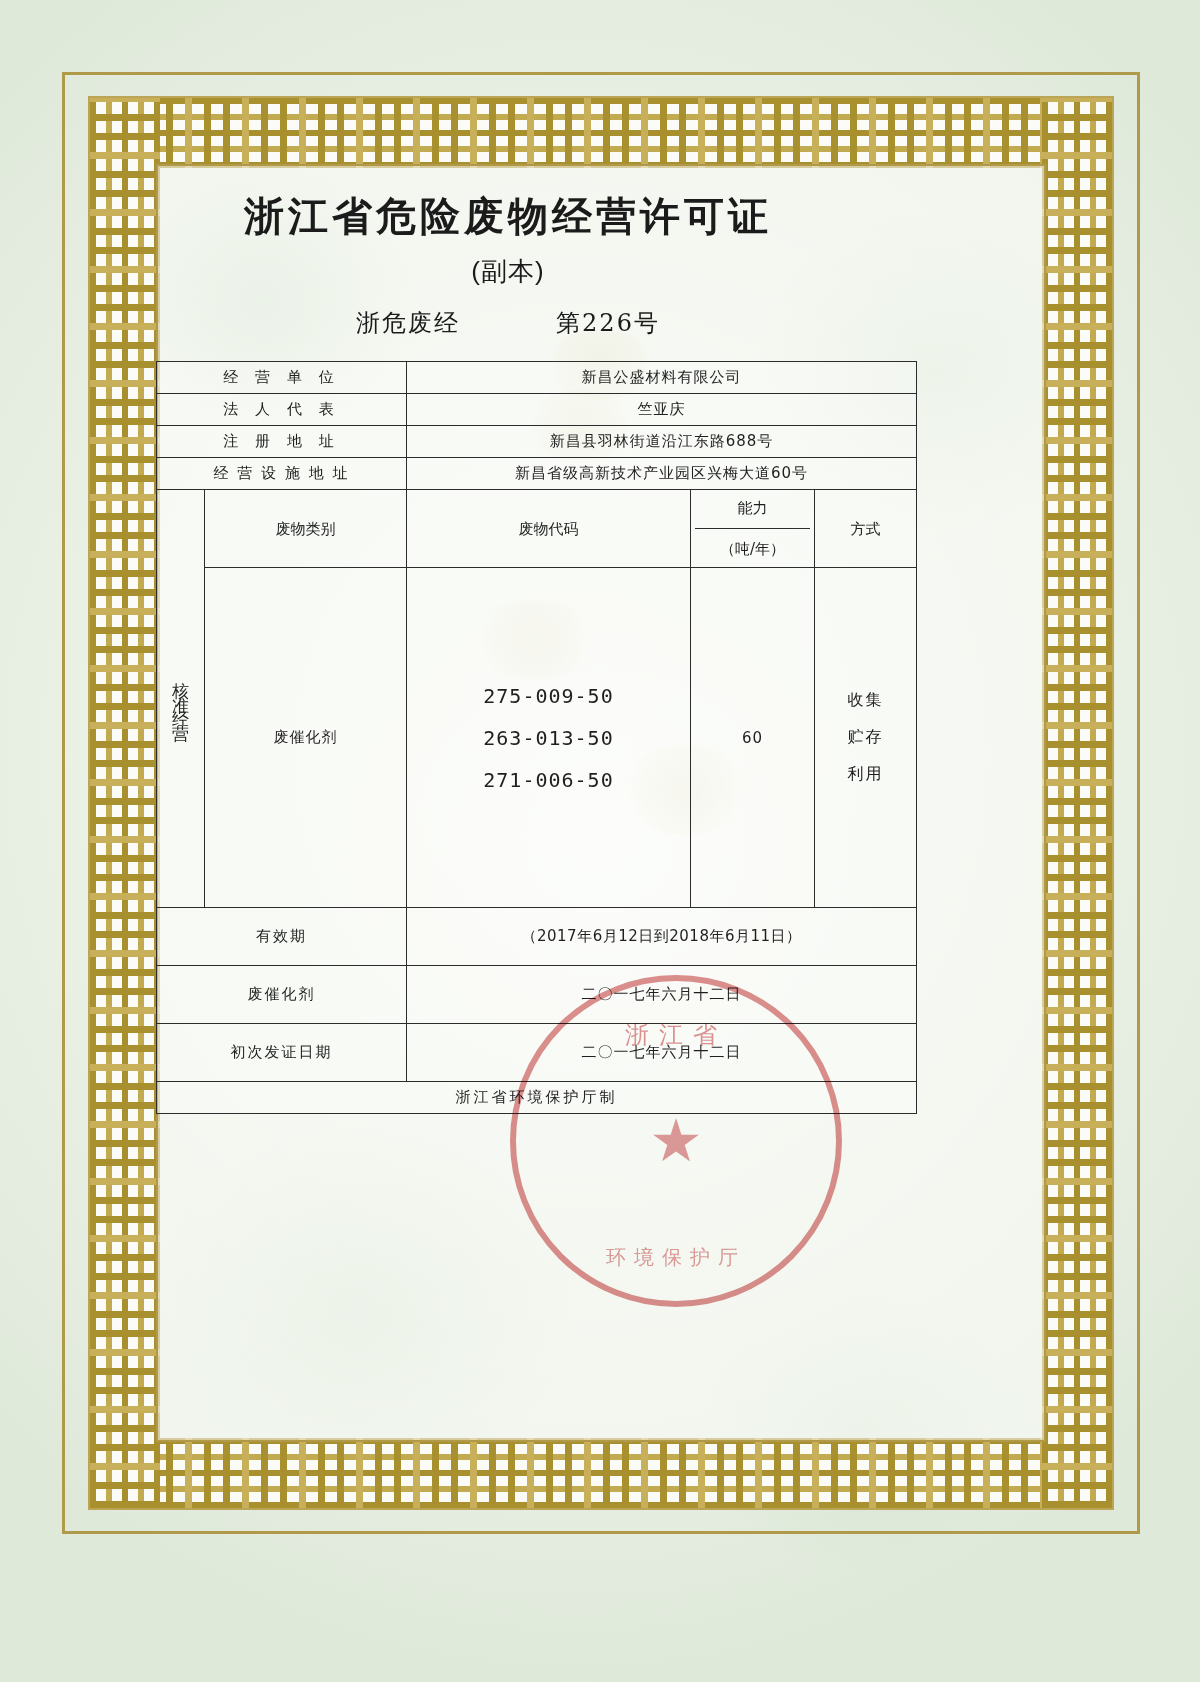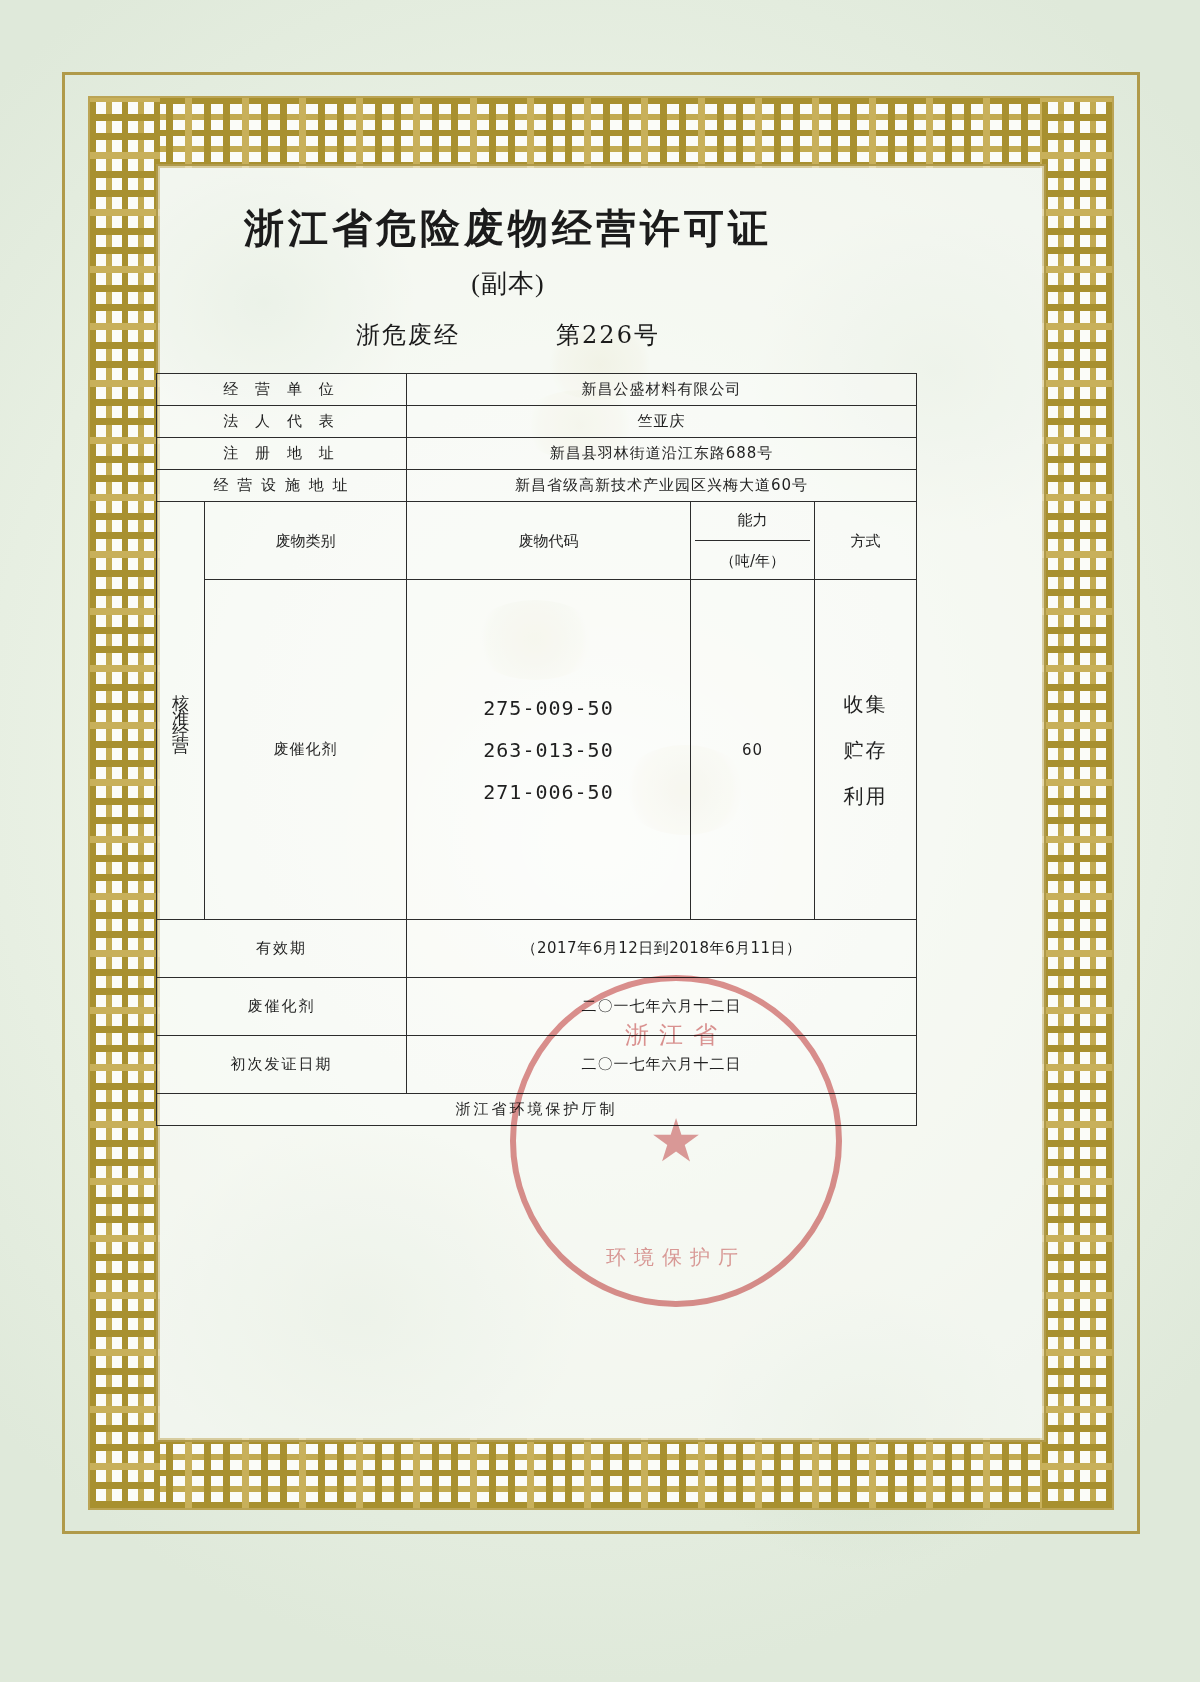--- a/index.html
+++ b/index.html
@@ -111,39 +111,39 @@
     height: 1278px;
     box-sizing: border-box;
     border: 2px solid #b09a4a;
     background: rgba(253,254,251,0.55);
   }
 
   
   .content {
     position: absolute;
     left: 156px;
-    top: 171px;
+    top: 159px;
     width: 704px;
     height: 1278px;
     box-sizing: border-box;
     padding: 0;
   }
 
   .cert-title {
     text-align: center;
     font-family: "DejaVu Serif", "Liberation Serif", serif;
     font-weight: bold;
     font-size: 40px;
     letter-spacing: 4px;
     color: #1b1b1b;
     margin-top: 30px;
   }
   .cert-subtitle {
     text-align: center;
-    font-family: Liberation Serif, serif;
+    font-family: Liberation Sans, sans-serif;
     font-size: 26px;
     color: #1b1b1b;
     margin-top: 10px;
     letter-spacing: 1px;
   }
   .cert-number-row {
     display: flex;
     justify-content: center;
     align-items: baseline;
     gap: 96px;
@@ -194,21 +194,21 @@
     display: inline-block;
   }
   .codes div {
     font-family: "DejaVu Sans Mono", "Liberation Mono", monospace;
     font-size: 20px;
     letter-spacing: 1px;
     line-height: 2.1;
   }
   .stack div {
     line-height: 2.3;
-    font-size: 20px;
+    font-size: 16px;
     letter-spacing: 2px;
   }
   .cap-head {
     font-size: 15px;
     line-height: 1.6;
     margin-top: 48px;
   }
   .footer-cell {
     font-size: 16px;
     letter-spacing: 3px;

